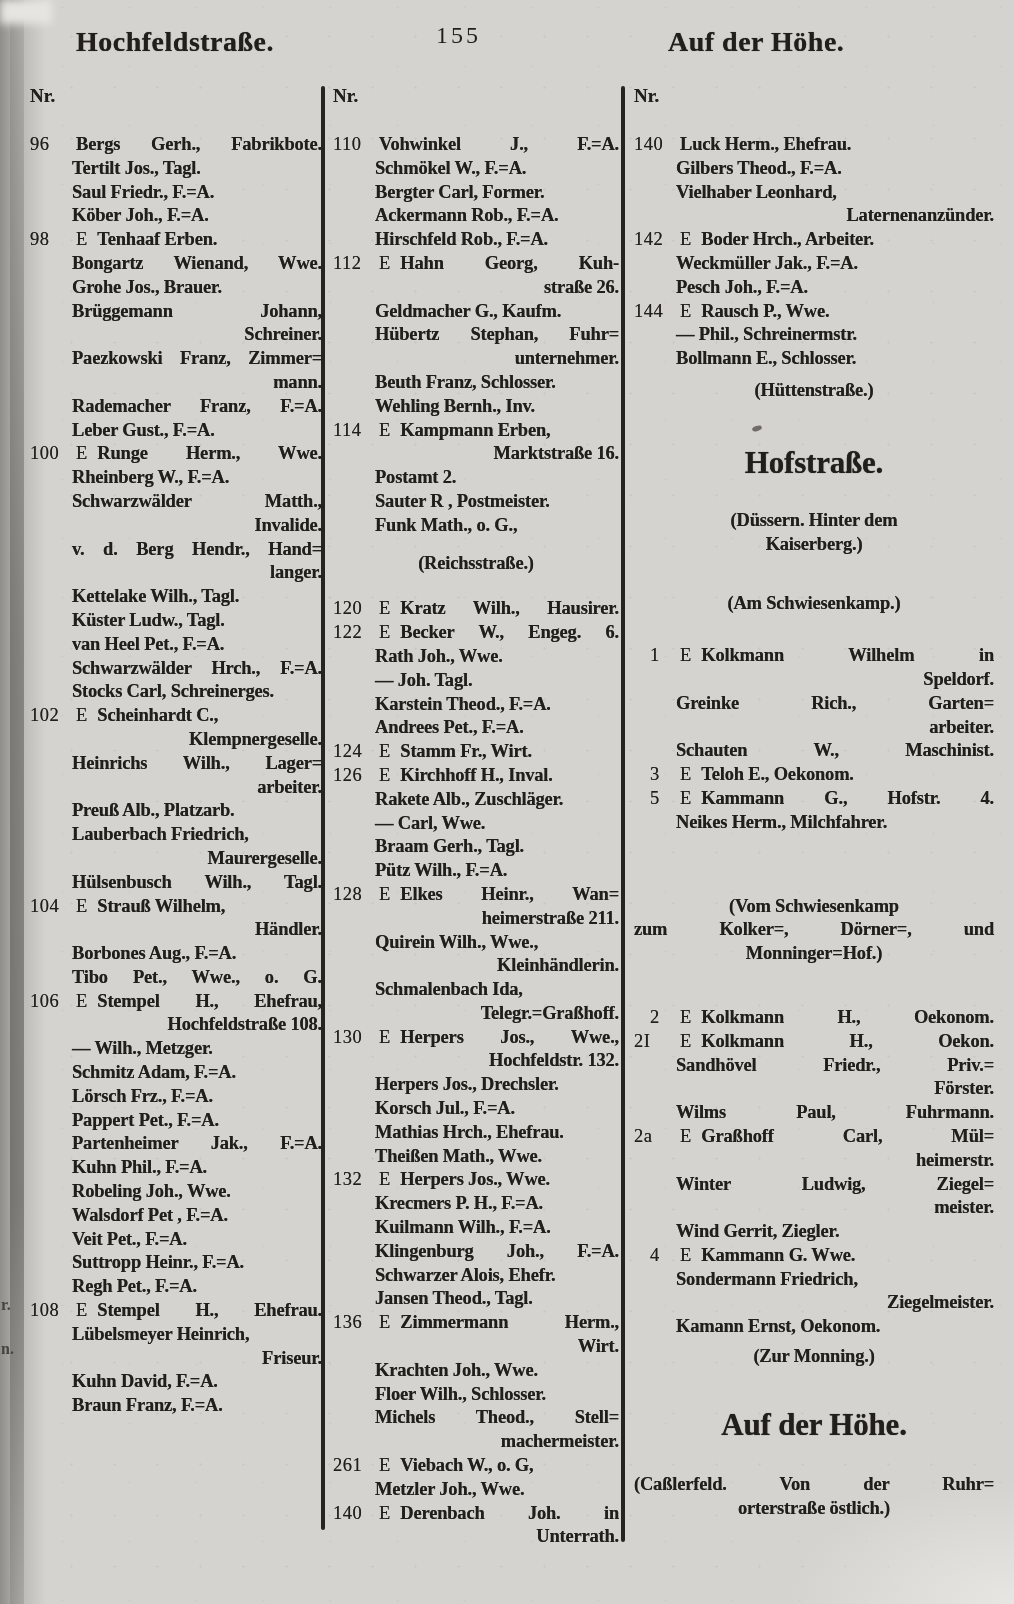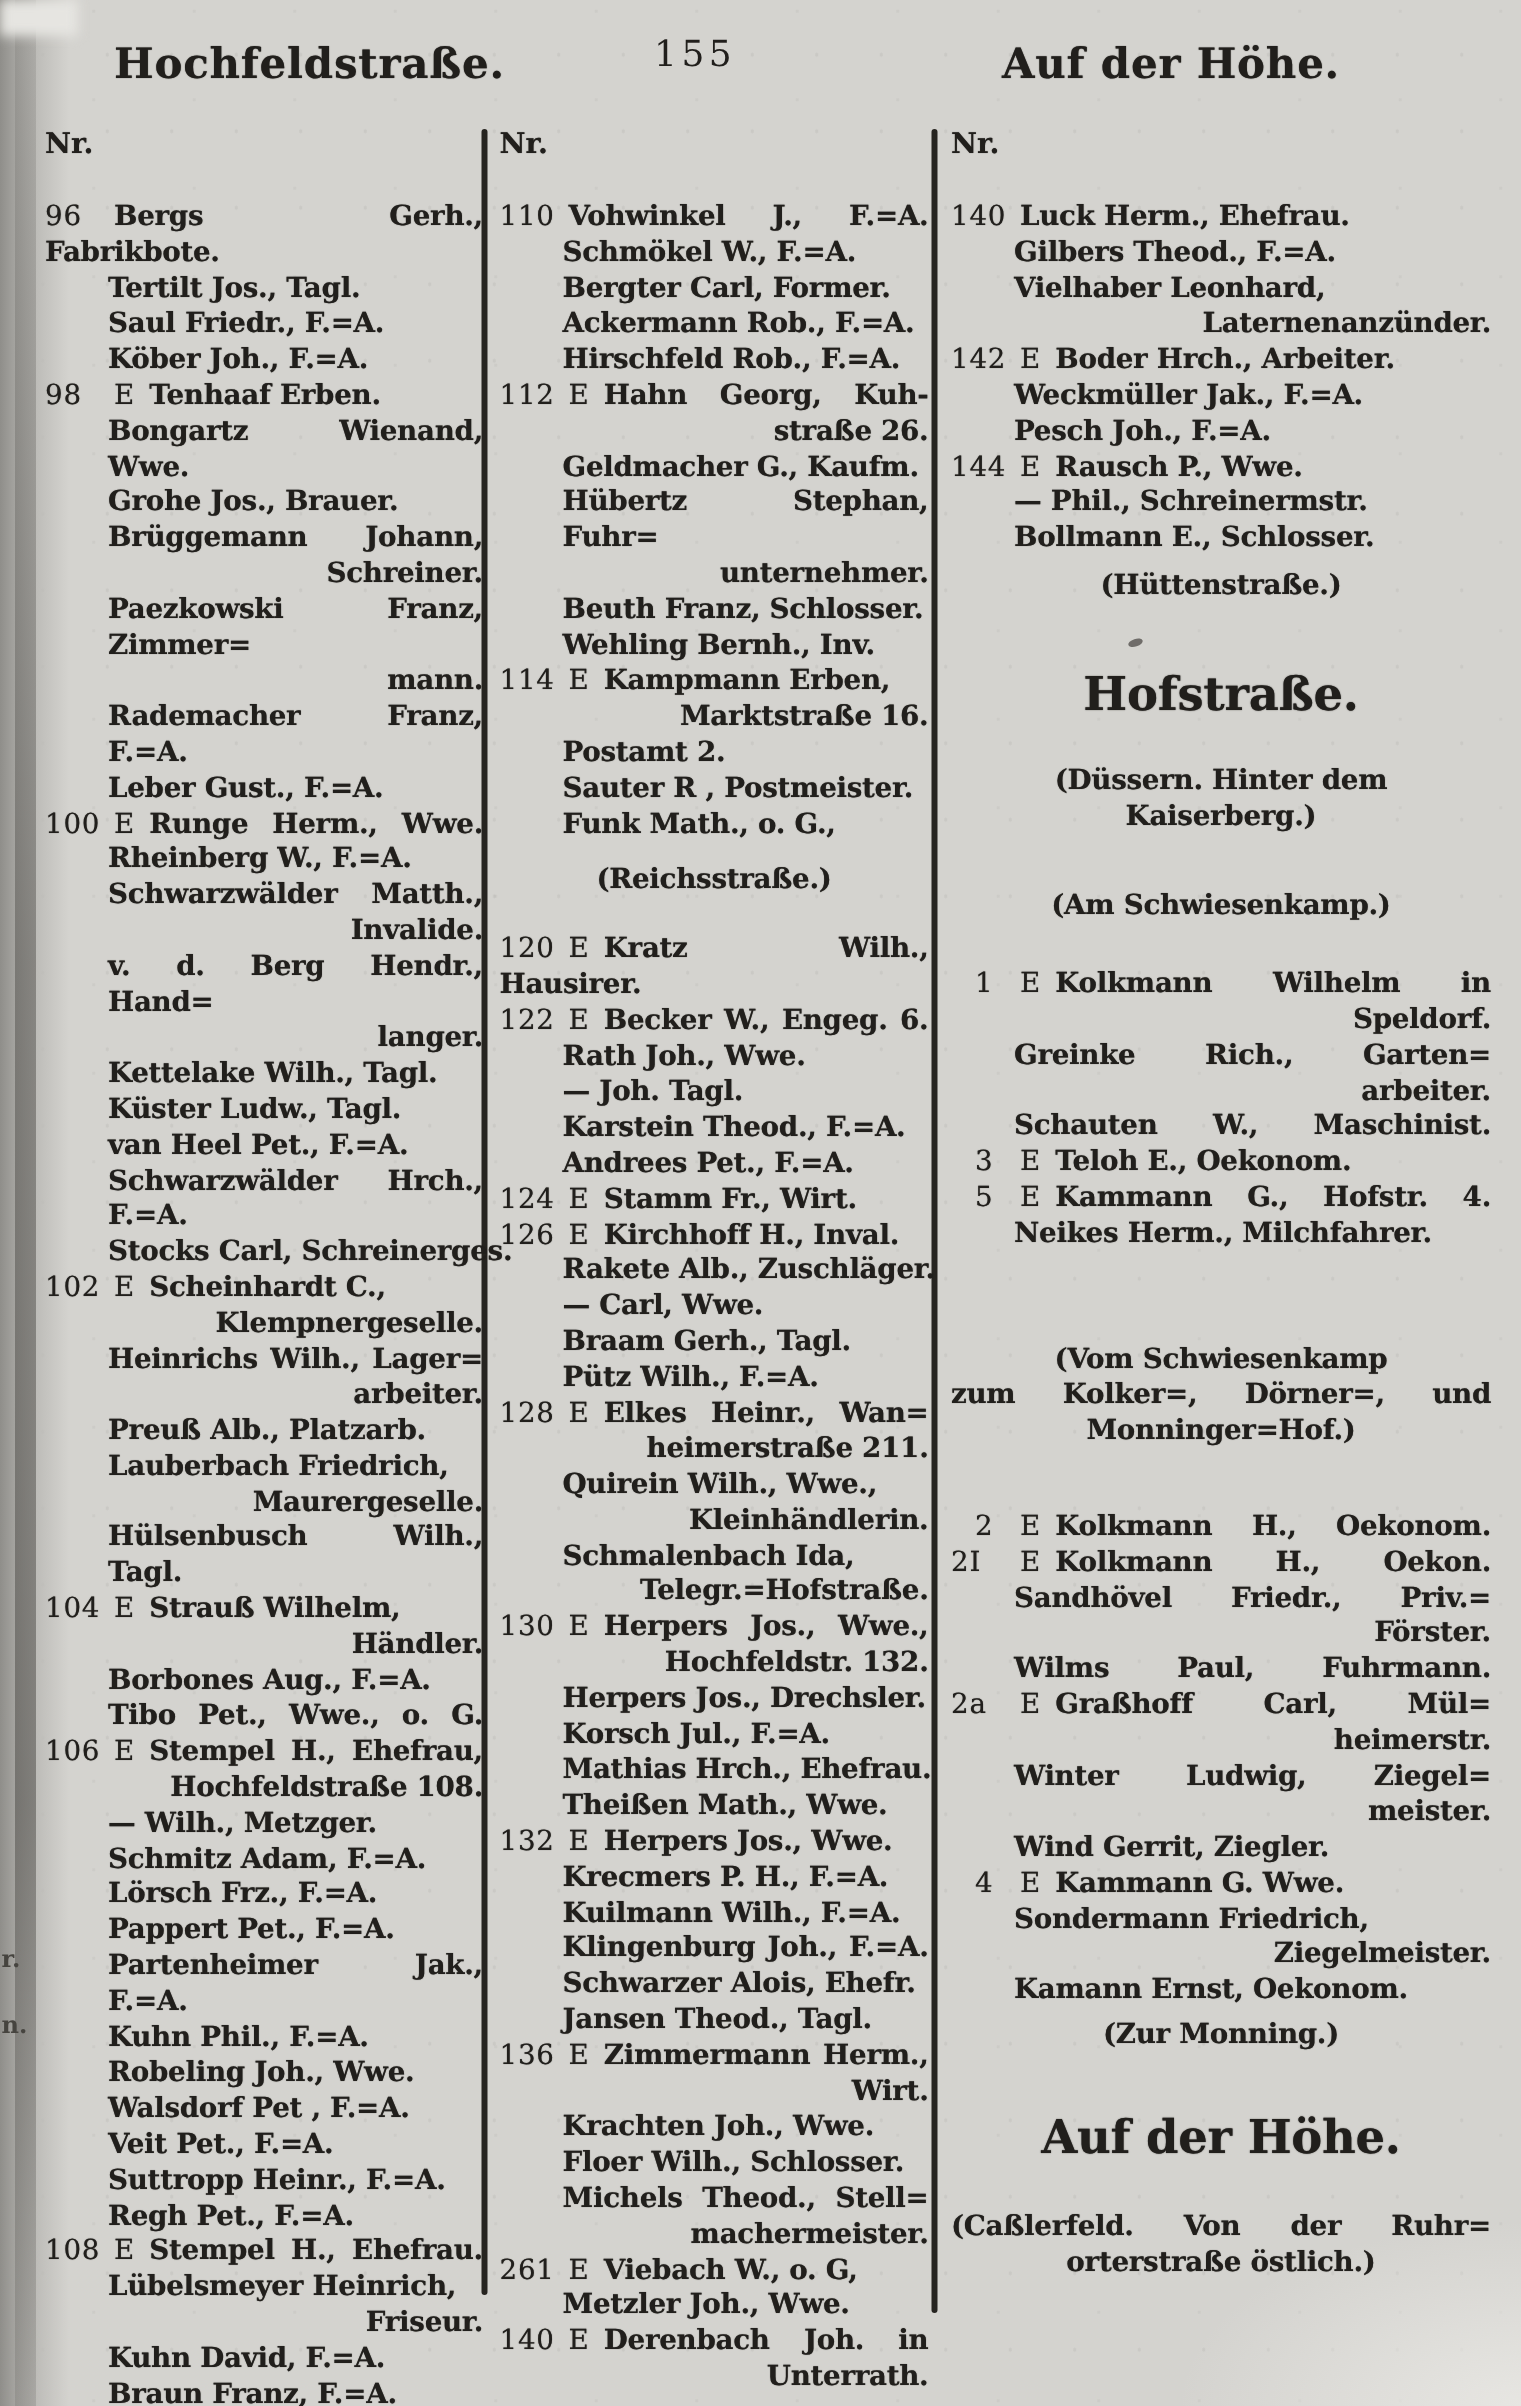--- a/index.html
+++ b/index.html
@@ -9,20 +9,21 @@
     background:#d4d3cf;
     font-family:"DejaVu Serif","Liberation Serif",serif;
     color:#211f1c;
   }
   .page{position:absolute;inset:0;
     background-image:
       radial-gradient(rgba(40,38,34,0.06) 1px, rgba(0,0,0,0) 1.3px),
       radial-gradient(rgba(40,38,34,0.045) 1px, rgba(0,0,0,0) 1.2px);
     background-size:43px 51px, 67px 59px;
     background-position:7px 11px, 29px 37px;
+    font-family:Liberation Serif, serif;
   }
   .gutter{position:absolute;left:0;top:0;bottom:0;width:46px;
     background:linear-gradient(to right,#8f8e8a 0%,#a3a29e 20%,#bdbcb8 52%,rgba(212,211,207,0) 100%);}
   .gutter-band{position:absolute;left:10px;top:0;bottom:0;width:14px;
     background:linear-gradient(to bottom,rgba(90,88,84,.15),rgba(70,68,64,.45) 40%,rgba(70,68,64,.5) 75%,rgba(90,88,84,.2));}
   .corner-light{position:absolute;left:0;top:0;width:52px;height:24px;background:#e6e5e1;filter:blur(4px);}
   .curl{position:absolute;right:0;bottom:0;width:260px;height:140px;
     background:radial-gradient(ellipse at 100% 100%,#e7e6e2 0%,rgba(212,211,207,0) 62%);}
   .speck{position:absolute;left:752px;top:426px;width:10px;height:5px;background:#55534f;border-radius:50%;transform:rotate(-18deg);opacity:.8;}
 
@@ -171,21 +172,21 @@
         <div class="line i0"><span class="num">126</span><span class="txt"><span class="emark">E</span>Kirchhoff H., Inval.</span></div>
         <div class="line i1"><span class="txt">Rakete Alb., Zuschläger.</span></div>
         <div class="line i1"><span class="txt">— Carl, Wwe.</span></div>
         <div class="line i1"><span class="txt">Braam Gerh., Tagl.</span></div>
         <div class="line i1"><span class="txt">Pütz Wilh., F.=A.</span></div>
         <div class="line i0 just"><span class="num">128</span><span class="txt"><span class="emark">E</span>Elkes Heinr., Wan=</span></div>
         <div class="line i2"><span class="txt">heimerstraße 211.</span></div>
         <div class="line i1"><span class="txt">Quirein Wilh., Wwe.,</span></div>
         <div class="line i2"><span class="txt">Kleinhändlerin.</span></div>
         <div class="line i1"><span class="txt">Schmalenbach Ida,</span></div>
-        <div class="line i2"><span class="txt">Telegr.=Hofstraße.</span></div>
+        <div class="line i2"><span class="txt">Telegr.=Graßhoff.</span></div>
         <div class="line i0 just"><span class="num">130</span><span class="txt"><span class="emark">E</span>Herpers Jos., Wwe.,</span></div>
         <div class="line i2"><span class="txt">Hochfeldstr. 132.</span></div>
         <div class="line i1"><span class="txt">Herpers Jos., Drechsler.</span></div>
         <div class="line i1"><span class="txt">Korsch Jul., F.=A.</span></div>
         <div class="line i1"><span class="txt">Mathias Hrch., Ehefrau.</span></div>
         <div class="line i1"><span class="txt">Theißen Math., Wwe.</span></div>
         <div class="line i0"><span class="num">132</span><span class="txt"><span class="emark">E</span>Herpers Jos., Wwe.</span></div>
         <div class="line i1"><span class="txt">Krecmers P. H., F.=A.</span></div>
         <div class="line i1"><span class="txt">Kuilmann Wilh., F.=A.</span></div>
         <div class="line i1 just"><span class="txt">Klingenburg Joh., F.=A.</span></div>

